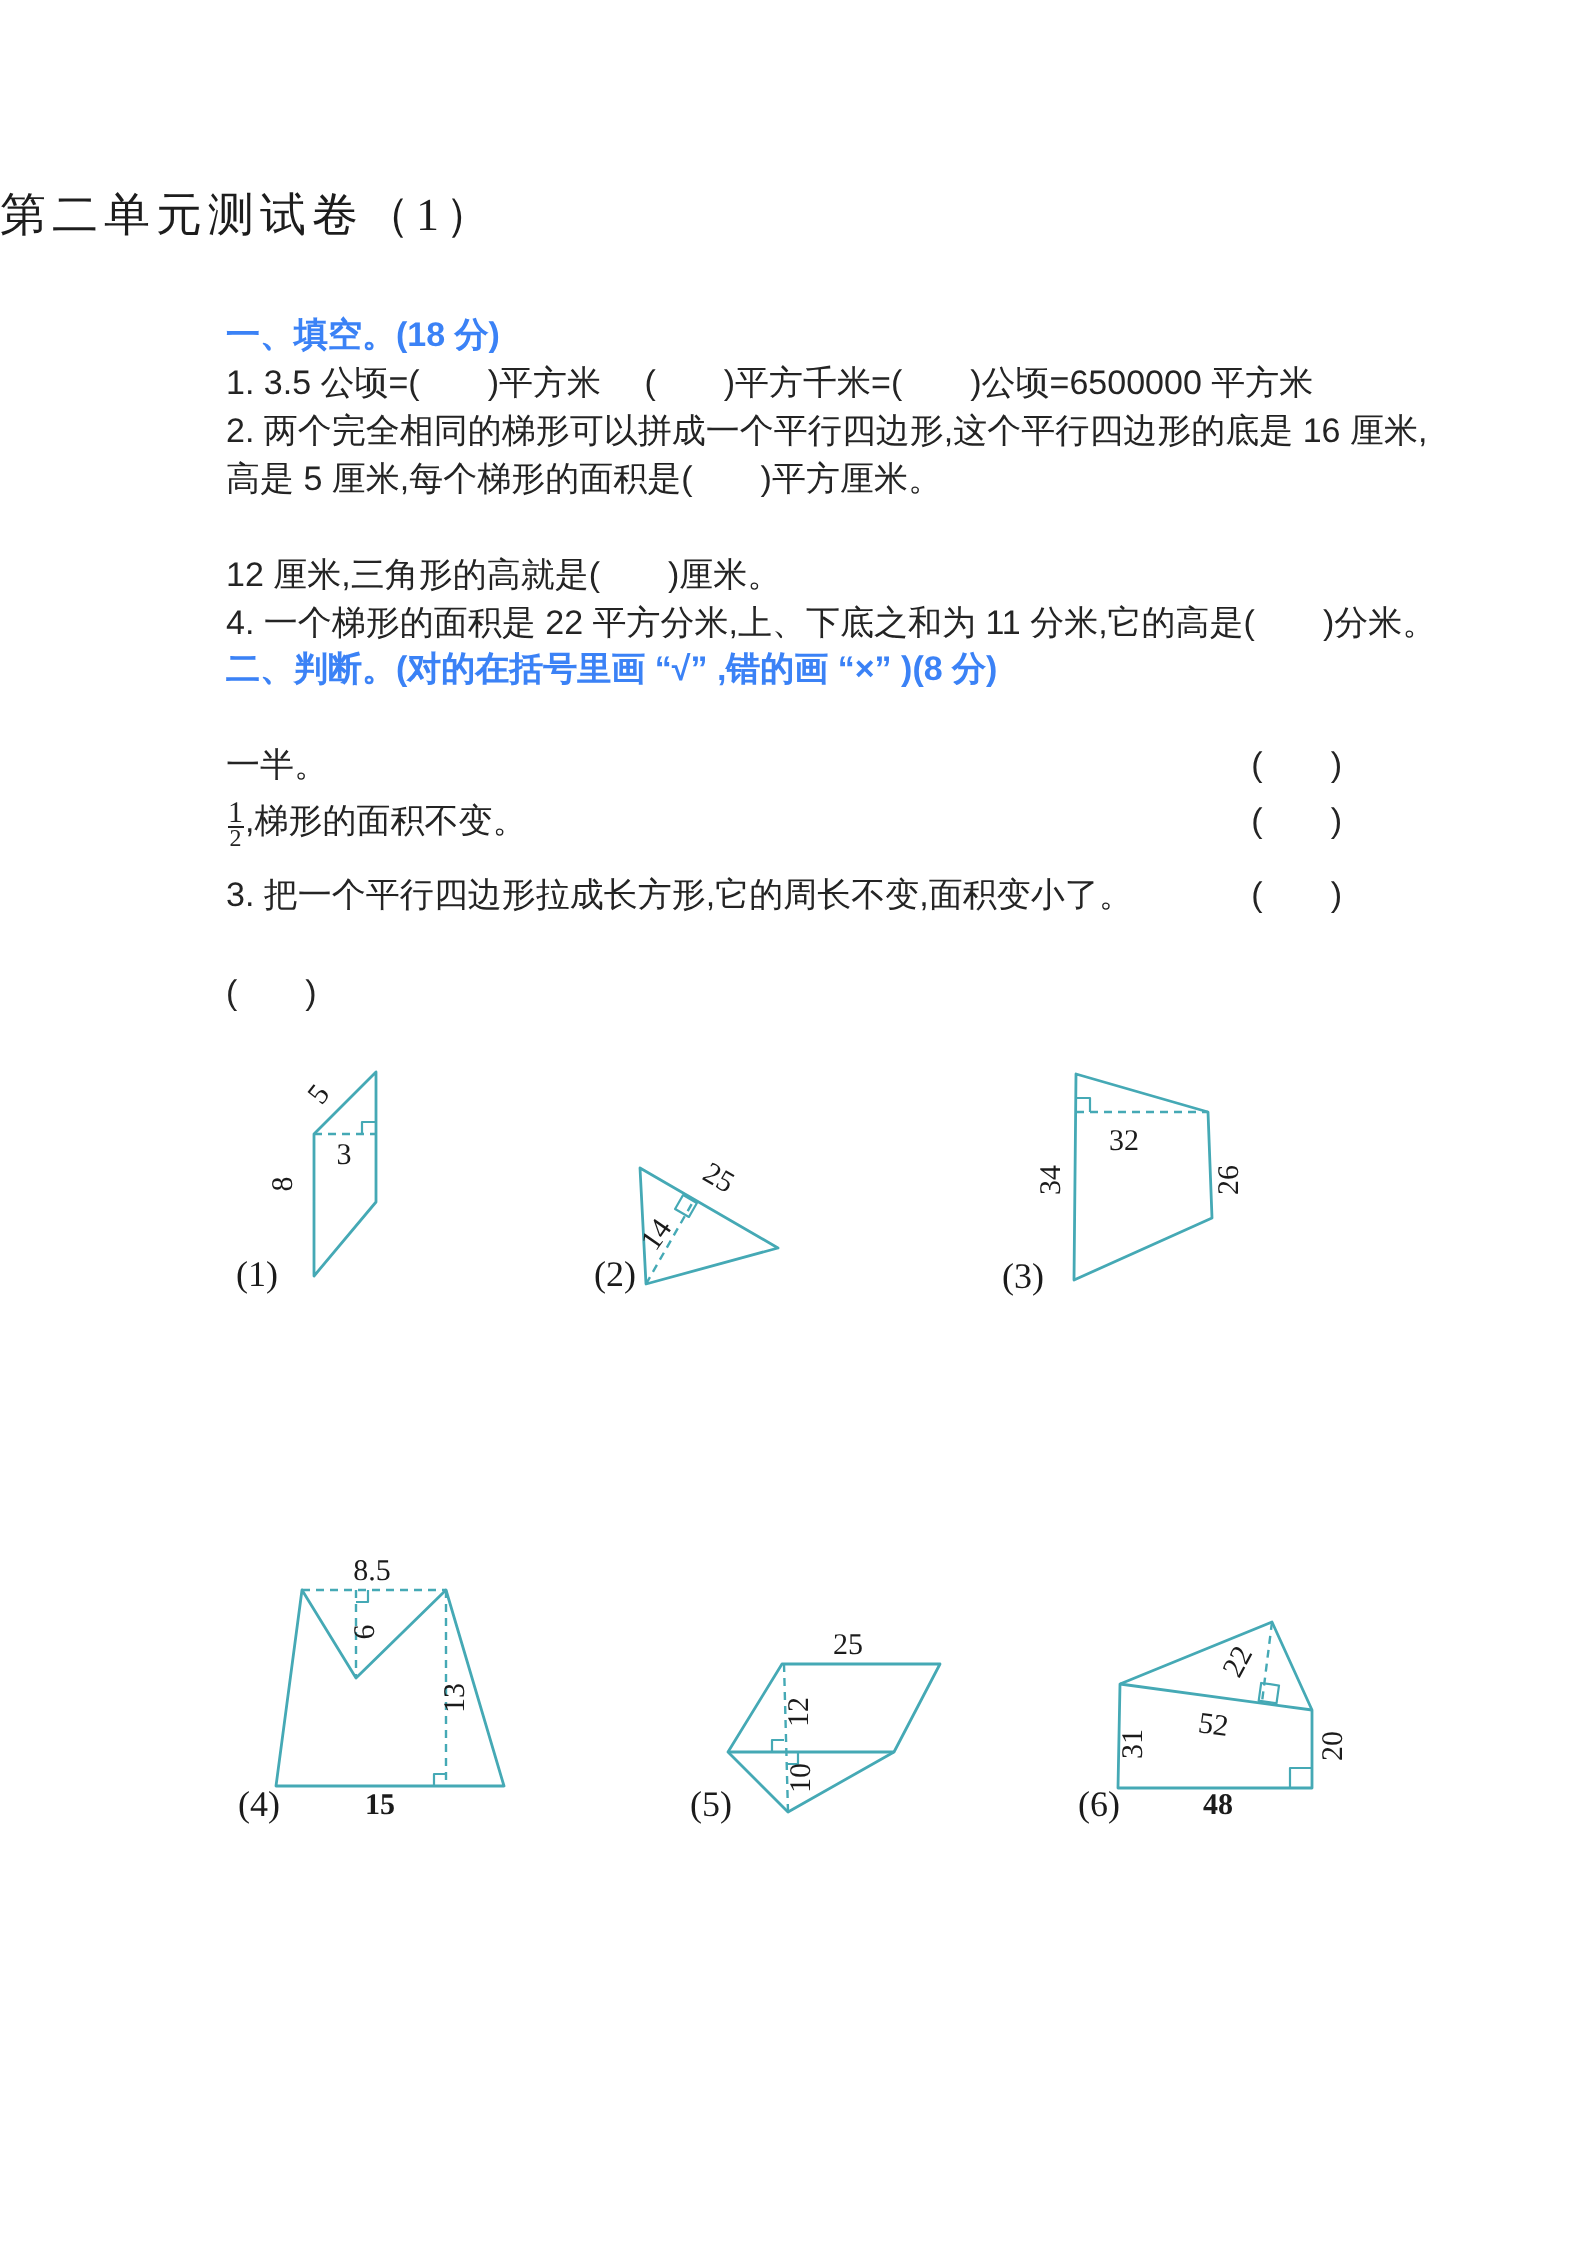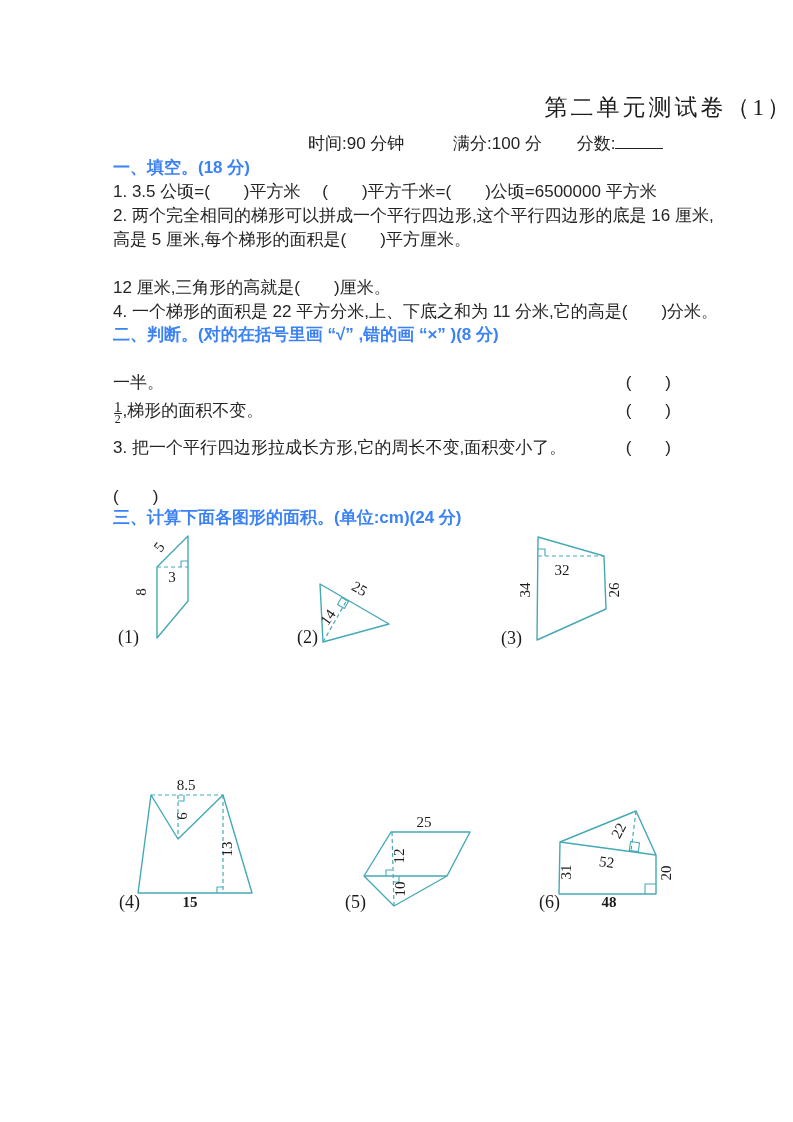--- a/index.html
+++ b/index.html
@@ -1,21 +1,21 @@
 <!DOCTYPE html>
 <html><head>
 <meta charset="utf-8">
 <style>
   html,body{margin:0;padding:0;background:#ffffff;}
   .page{
     position:relative;width:793px;height:1122px;background:#ffffff;
     font-family:"Liberation Sans","DejaVu Sans",sans-serif;color:#222;overflow:hidden;
   }
   .title{
-    position:absolute;top:92px;left:0;width:100%;text-align:right;
+    position:absolute;top:92px;left:0;width:100%;text-align:left;
     font-family:"Liberation Serif","DejaVu Serif",serif;font-size:23px;letter-spacing:3px;color:#1d1d1d;
   }
   .meta{position:absolute;top:132px;left:308px;font-size:17px;white-space:nowrap;}
   .meta .m1{margin-right:44px;}
   .meta .m2{margin-right:30px;}
   .score-line{display:inline-block;width:48px;height:14px;border-bottom:1.5px solid #222;vertical-align:baseline;}
   .tline{position:absolute;left:113px;width:572px;font-size:17px;line-height:22px;white-space:nowrap;color:#242424;}
   .heading{font-weight:bold;color:#3b82f6;}
   .pr{position:absolute;right:14px;top:0;}
   .frac{
@@ -32,25 +32,20 @@
   .bold{font-weight:bold;}
   .figlabel{font-family:"Liberation Serif","DejaVu Serif",serif;font-size:18px;fill:#1b1b1b;}
 </style>
 </head>
 <body>
 
 <div class="page">
 
   <div class="title">第二单元测试卷（1）</div>
 
-  <div class="meta">
-    <span class="m1">时间:90 分钟</span>
-    <span class="m2">满分:100 分</span>
-    <span>分数:</span><span class="score-line"></span>
-  </div>
 
   <div class="tline heading" style="top:157px">一、填空。(18 分)</div>
   <div class="tline" style="top:181px">1. 3.5 公顷=(　　)平方米　 (　　)平方千米=(　　)公顷=6500000 平方米</div>
   <div class="tline" style="top:205px">2. 两个完全相同的梯形可以拼成一个平行四边形,这个平行四边形的底是 16 厘米,</div>
   <div class="tline" style="top:229px">高是 5 厘米,每个梯形的面积是(　　)平方厘米。</div>
   <div class="tline" style="top:277px">12 厘米,三角形的高就是(　　)厘米。</div>
   <div class="tline" style="top:301px">4. 一个梯形的面积是 22 平方分米,上、下底之和为 11 分米,它的高是(　　)分米。</div>
 
   <div class="tline heading" style="top:324px">二、判断。(对的在括号里画 “√” ,错的画 “×” )(8 分)</div>
   <div class="tline" style="top:372px">
@@ -60,21 +55,20 @@
   <div class="tline" style="top:400px">
     <span class="frac"><span class="num">1</span><span class="den">2</span></span><span>,梯形的面积不变。</span>
     <span class="pr">(　　)</span>
   </div>
   <div class="tline" style="top:437px">
     <span>3. 把一个平行四边形拉成长方形,它的周长不变,面积变小了。</span>
     <span class="pr">(　　)</span>
   </div>
   <div class="tline" style="top:486px">(　　)</div>
 
-  <div class="tline heading" style="top:507px">三、计算下面各图形的面积。(单位:cm)(24 分)</div>
 
   <svg class="figs" width="793" height="410" viewBox="0 0 793 410">
 
     <g>
       <polygon class="shape" points="188,16 157,47 157,118 188,81"></polygon>
       <line class="dash" x1="157" y1="47" x2="188" y2="47"></line>
       <path class="shape thin" d="M181,47 L181,41 L188,41"></path>
       <text class="num" x="163" y="30" transform="rotate(-52 163 30)" text-anchor="middle">5</text>
       <text class="num" x="172" y="62" text-anchor="middle">3</text>
       <text class="num" x="146" y="72" transform="rotate(-90 146 72)" text-anchor="middle">8</text>

